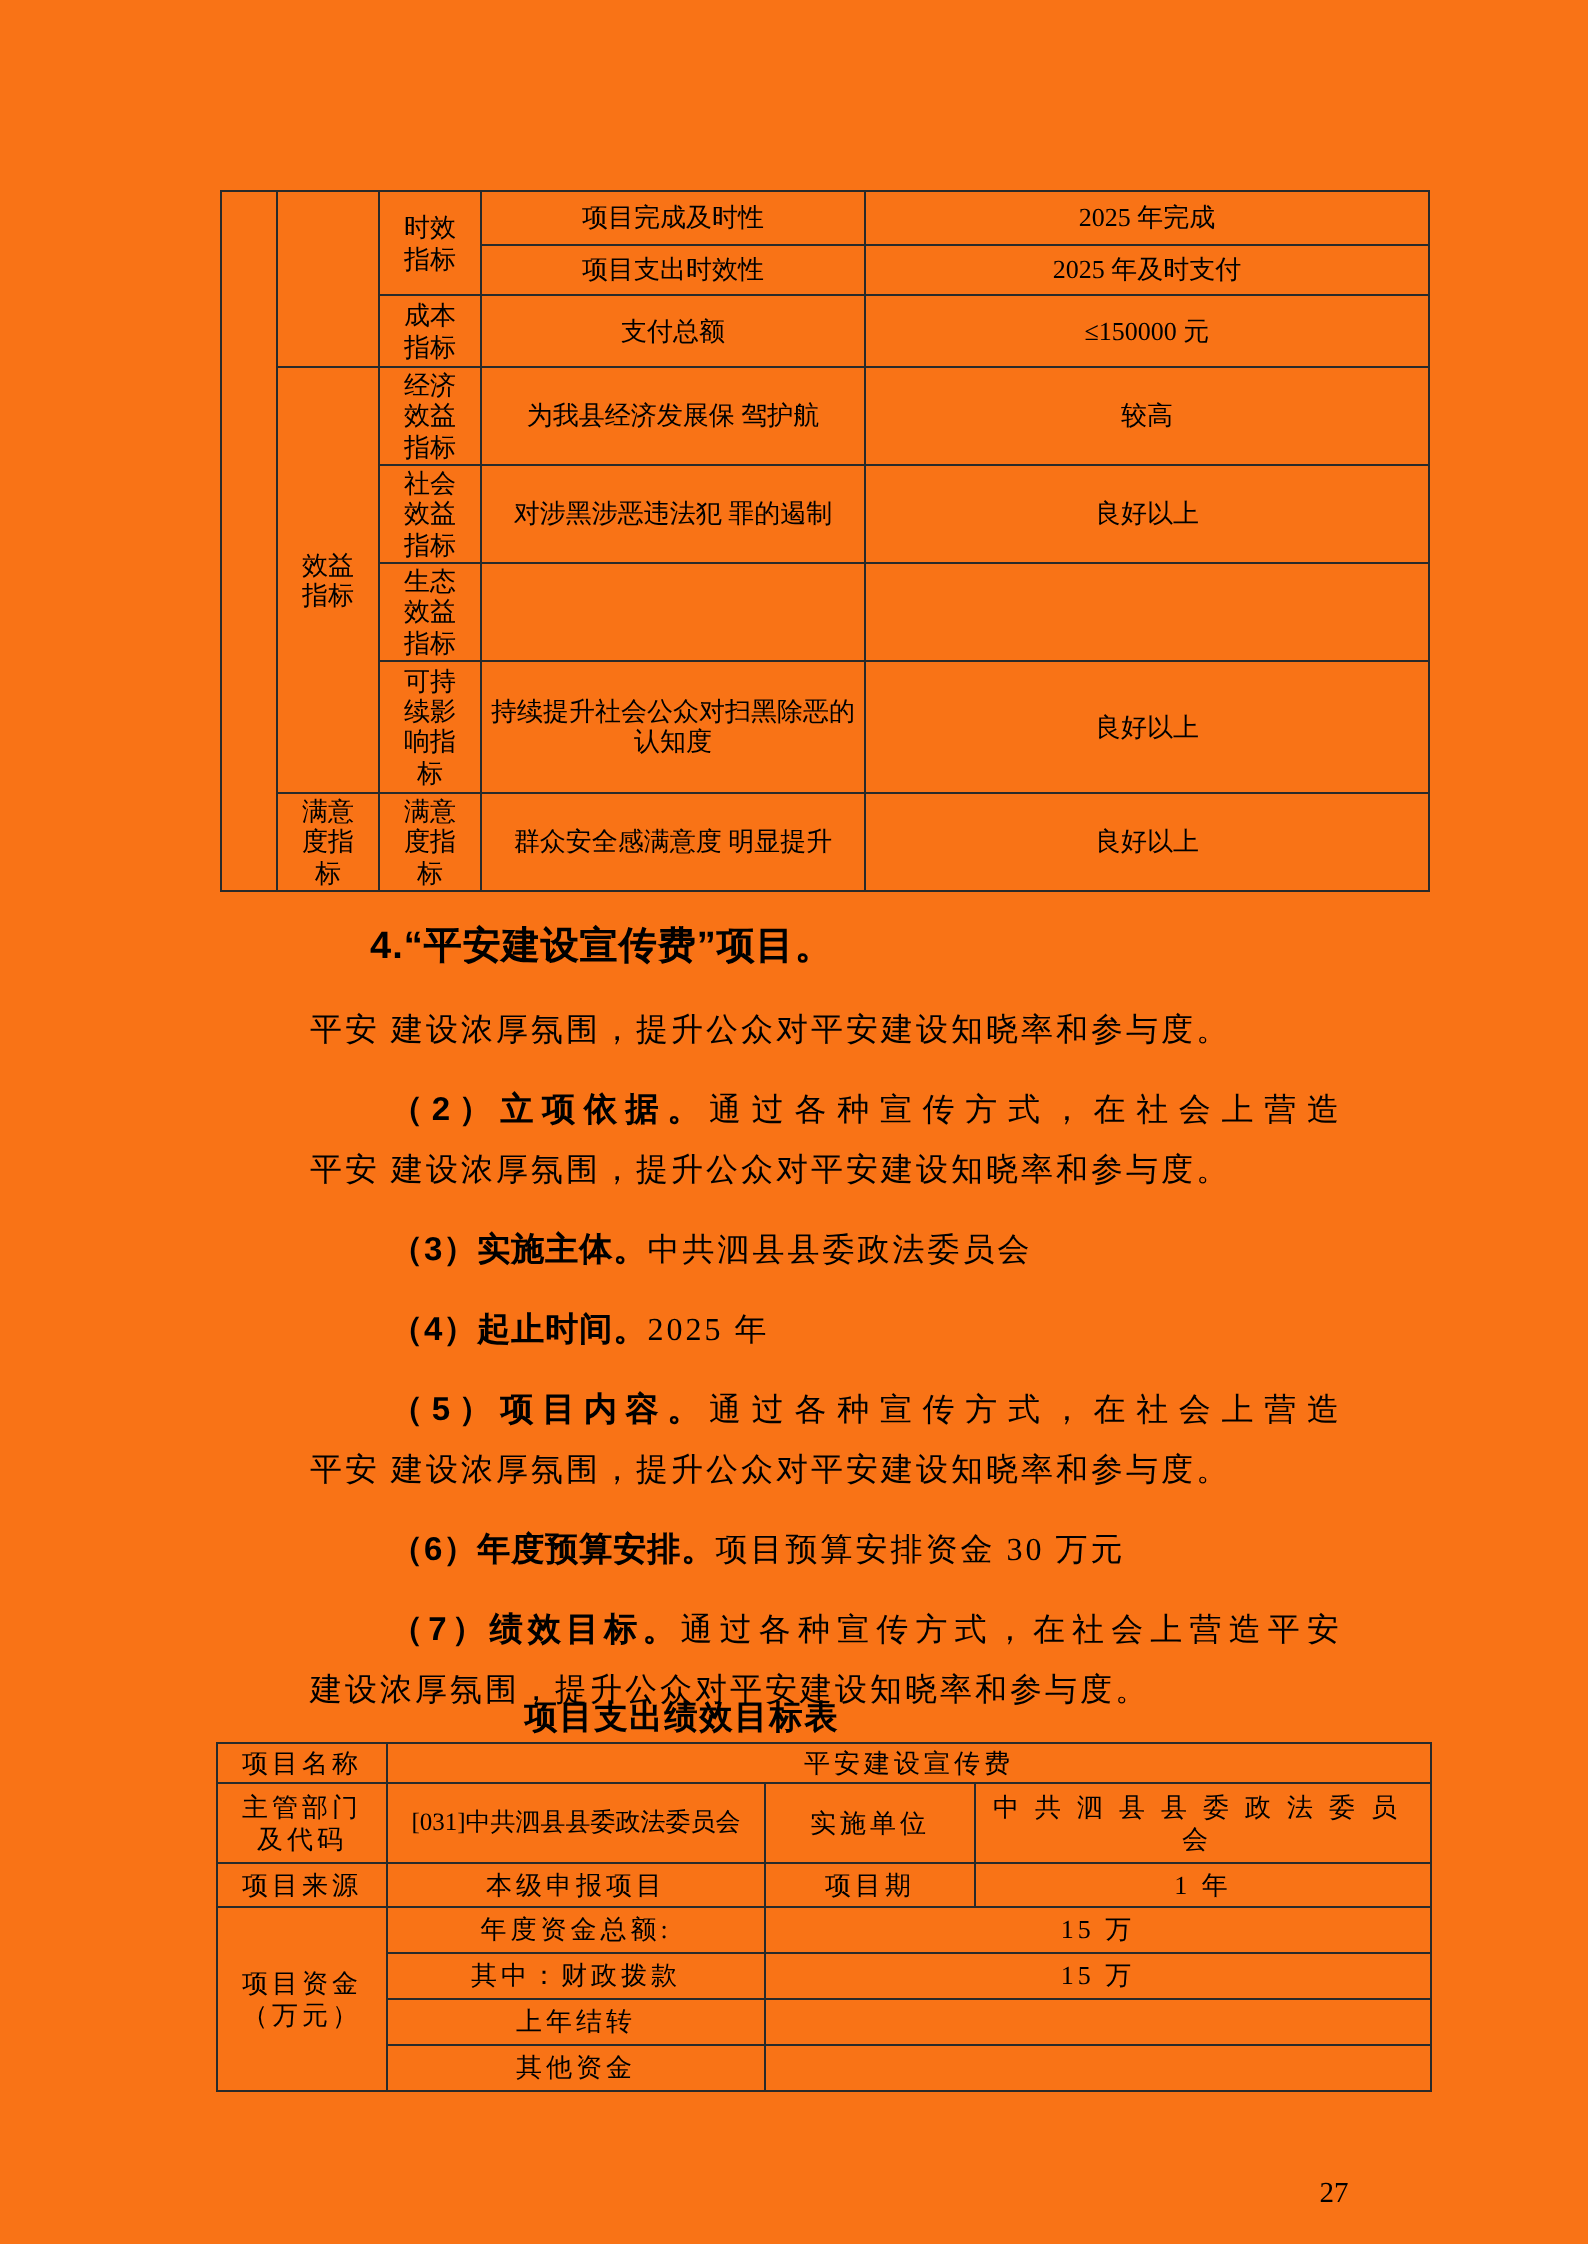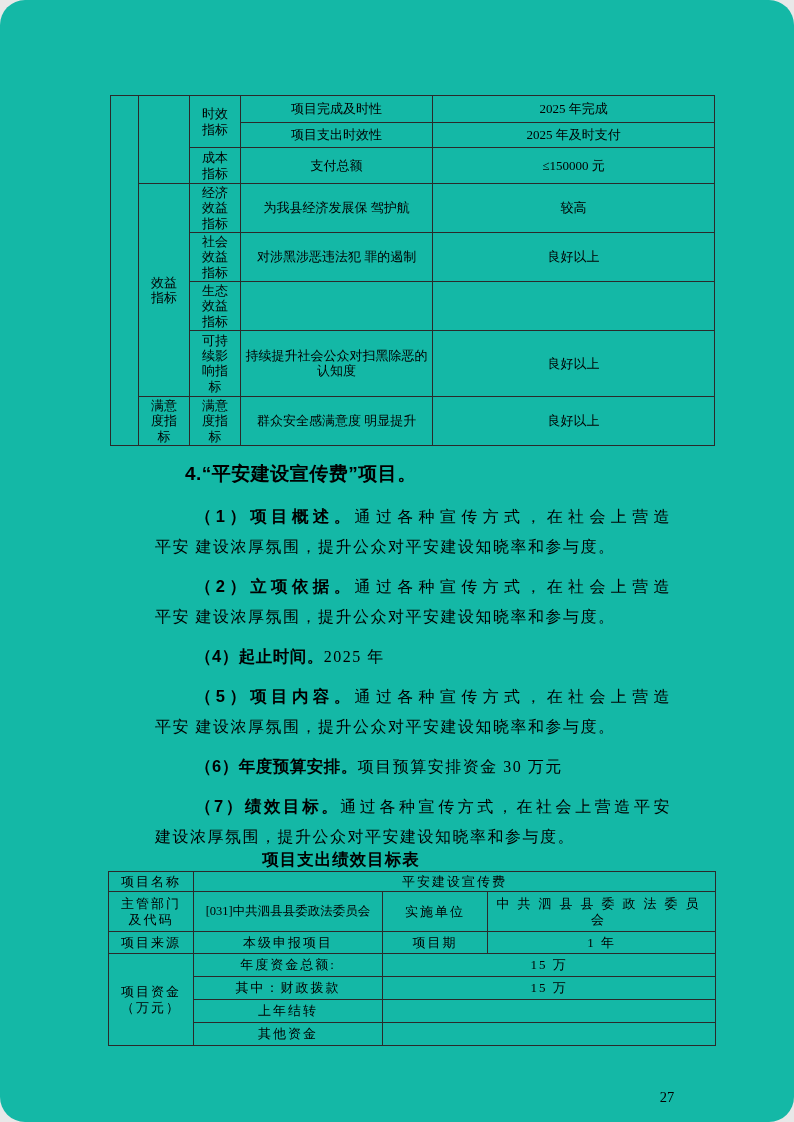--- a/index.html
+++ b/index.html
@@ -1,25 +1,24 @@
 <!DOCTYPE html>
 <html><head>
 <meta charset="utf-8">
 <style>
   * { box-sizing: border-box; }
   html, body { margin: 0; padding: 0; background: #e8e8e8; }
   .page {
     position: relative;
     width: 794px; height: 1122px;
     margin: 0 auto;
-    background: #14b8a6;
+    background: #f97316;
     font-family: "Liberation Serif", serif;
     color: #000;
     overflow: hidden;
-    border-radius: 25px;
   }
 
   
   table.tbl { border-collapse: collapse; table-layout: fixed; }
   table.tbl td {
     border: 1px solid #2a2a2a;
     text-align: center;
     vertical-align: middle;
     padding: 1px 3px;
     font-size: 13px;
@@ -150,29 +149,31 @@
       <td class="name-cell">群众安全感满意度 明显提升</td>
       <td class="value-cell">良好以上</td>
     </tr>
   </tbody>
     </table>
 
   <div class="text-block">
     <h3 class="section-heading">4.“平安建设宣传费”项目。</h3>
 
     <div class="para">
-      <div class="pline first just"><span class="plabel">（1）项目概述。</span><span>通过各种宣传方式，在社会上营造</span></div>
       <div class="pline">平安 建设浓厚氛围，提升公众对平安建设知晓率和参与度。</div>
     </div>
 
     <div class="para">
       <div class="pline first just"><span class="plabel">（2）立项依据。</span><span>通过各种宣传方式，在社会上营造</span></div>
       <div class="pline">平安 建设浓厚氛围，提升公众对平安建设知晓率和参与度。</div>
     </div>
 
+    <div class="para">
+      <div class="pline first"><span class="plabel">（3）实施主体。</span><span>中共泗县县委政法委员会</span></div>
+    </div>
 
     <div class="para">
       <div class="pline first"><span class="plabel">（4）起止时间。</span><span>2025 年</span></div>
     </div>
 
     <div class="para">
       <div class="pline first just"><span class="plabel">（5）项目内容。</span><span>通过各种宣传方式，在社会上营造</span></div>
       <div class="pline">平安 建设浓厚氛围，提升公众对平安建设知晓率和参与度。</div>
     </div>
 

